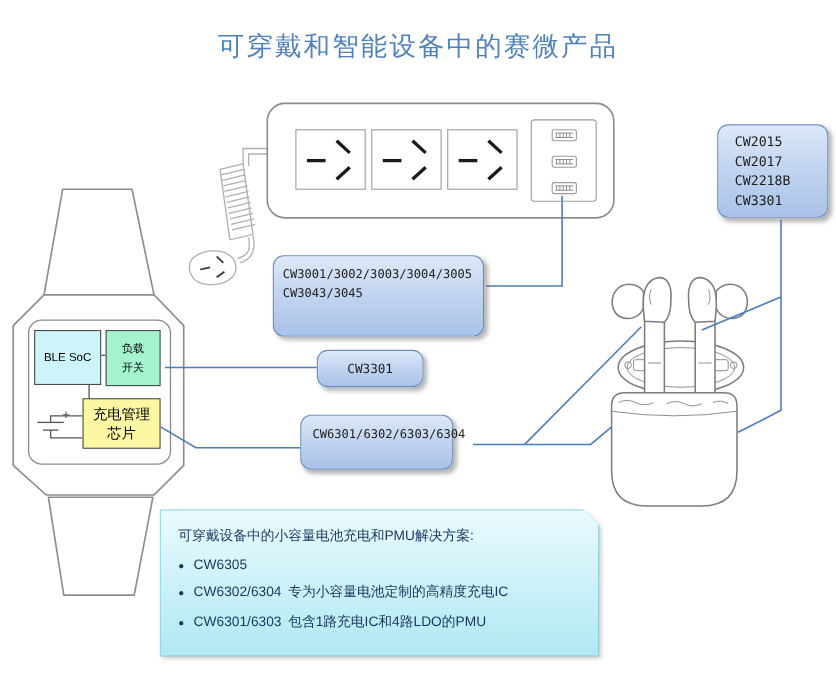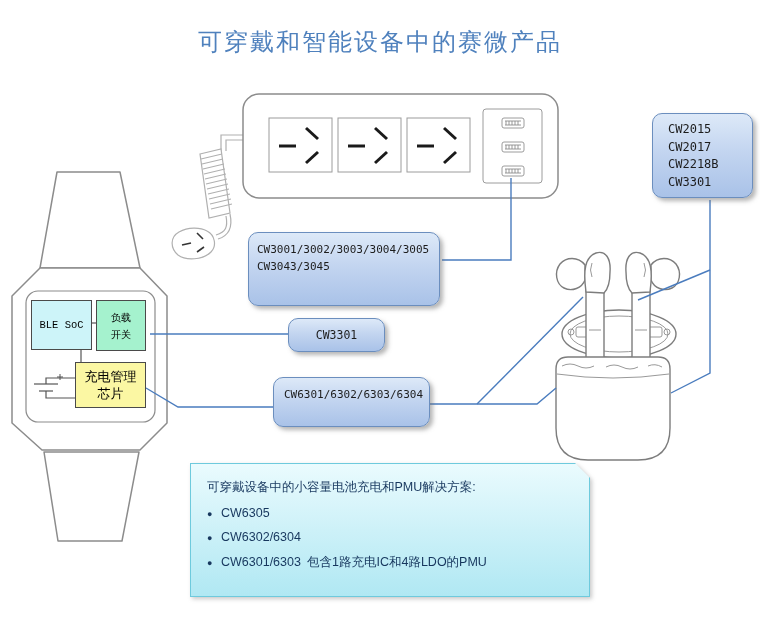--- a/index.html
+++ b/index.html
@@ -20,40 +20,40 @@
     background:linear-gradient(180deg,#dde9f8 0%,#c3d5f0 45%,#a9c2e8 100%);
     box-shadow:3px 3px 4px rgba(110,110,110,.5);
     font-family:"DejaVu Sans Mono", monospace;color:#1c1c1c;
   }
   .gbox .ln{white-space:nowrap;}
   .box-top-right{left:652px;top:113px;width:101px;height:85px;padding:7px 0 12px 15px;font-size:12px;}
   .box-top-right .ln{line-height:17.5px;}
   .box-strip{left:248px;top:232px;width:192px;height:74px;padding:9px 0 0 8px;font-size:11px;}
   .box-strip .ln{line-height:16.5px;}
   .box-cw3301{left:288px;top:318px;width:97px;height:34px;font-size:11.5px;text-align:center;line-height:32px;}
-  .box-cw6301{left:273px;top:377px;width:157px;height:50px;padding:7px 0 0 10px;font-size:11px;}
+  .box-cw6301{left:273px;top:377px;width:139px;height:50px;padding:7px 0 0 10px;font-size:11px;}
   .box-cw6301 .ln{line-height:19px;}
   
   .chip{
     position:absolute;z-index:2;box-sizing:border-box;border:1px solid #4a4a4a;
     display:flex;flex-direction:column;align-items:center;justify-content:center;
     color:#000;text-align:center;
   }
   .chip-ble{left:31px;top:300px;width:61px;height:50px;background:var(--chip_cyan,#cdf4f9);
-    font-family:Liberation Mono, monospace;font-size:10.5px;}
+    font-family:Liberation Sans, sans-serif;font-size:10.5px;}
   .chip-load{left:96px;top:300px;width:50px;height:51px;background:var(--chip_green,#a5f2ce);font-size:10px;line-height:17px;}
   .chip-chg{left:75px;top:362px;width:71px;height:46px;background:var(--chip_yellow,#fbf7a3);font-size:13px;line-height:17px;}
   
   .sol-wrap{position:absolute;left:145px;top:463px;z-index:2;filter:drop-shadow(2px 2px 2px rgba(100,100,100,.35));}
   .sol{
     width:400px;height:134px;box-sizing:border-box;
     border:1px solid var(--sol_border,#6ecadd);
     background:linear-gradient(180deg,#eafbfe 0%,#cdf1f8 50%,#b0e8f3 100%);
     clip-path:polygon(0 0, calc(100% - 15px) 0, 100% 15px, 100% 100%, 0 100%);
-    padding:15px 10px 0 16px;color:#17375e;font-size:12.5px;margin-left:45px;
+    padding:15px 10px 0 16px;color:#17375e;font-size:12.5px;
   }
   .sol .head{margin-bottom:10px;color:#17375e;}
   .sol .row{display:flex;align-items:baseline;margin-bottom:10px;}
   .sol .bullet{width:14px;font-size:9px;color:#17375e;}
   .sol .pname{width:86px;white-space:nowrap;}
   .sol .pdesc{white-space:nowrap;}
   
   .art{stroke:#8c8c8c;stroke-width:1.5;fill:#ffffff;stroke-linejoin:round;}
   .artthin{stroke:#9c9c9c;stroke-width:1;fill:none;}
   .buds{stroke:#7d7d7d;stroke-width:1.4;fill:#ffffff;stroke-linejoin:round;}
@@ -218,20 +218,21 @@
 <div class="sol-wrap">
   <div class="sol">
     <div class="head">可穿戴设备中的小容量电池充电和PMU解决方案:</div>
     <div class="row">
       <span class="bullet">●</span>
       <span class="pname">CW6305</span>
     </div>
     <div class="row">
       <span class="bullet">●</span>
       <span class="pname">CW6302/6304</span>
+      <span class="pdesc">专为小容量电池定制的高精度充电IC</span>
     </div>
     <div class="row">
       <span class="bullet">●</span>
       <span class="pname">CW6301/6303</span>
       <span class="pdesc">包含1路充电IC和4路LDO的PMU</span>
     </div>
   </div>
 </div>
 
 </body></html>

